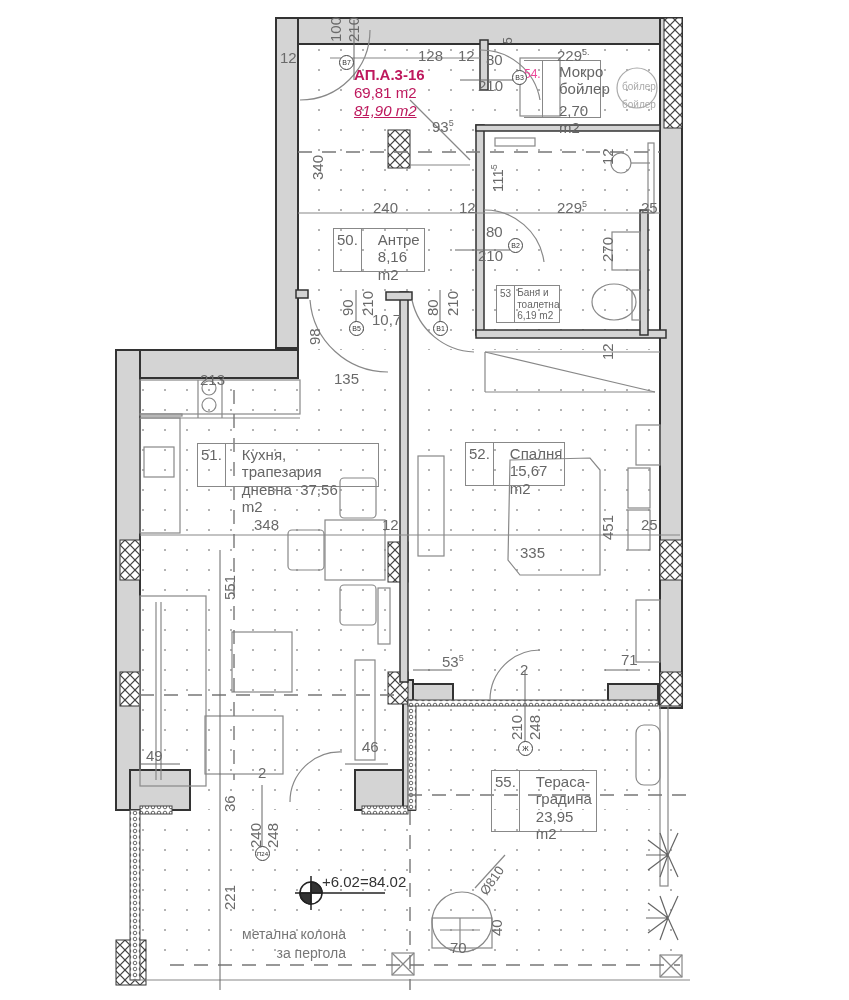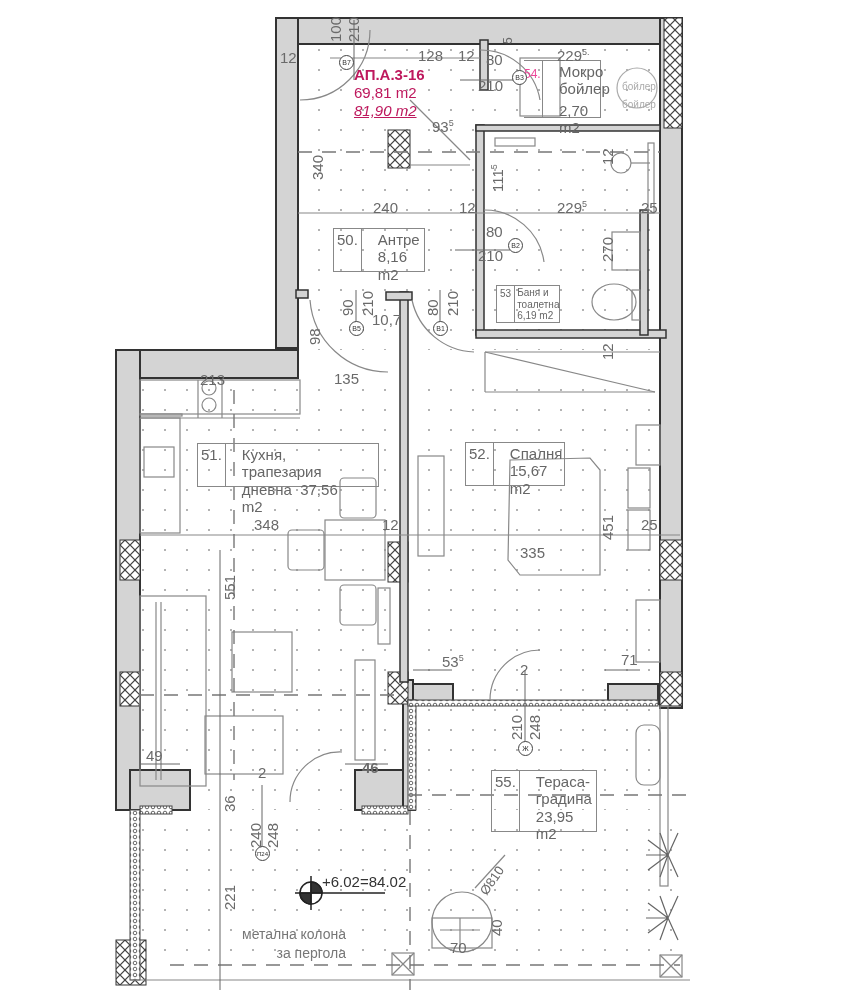--- a/index.html
+++ b/index.html
@@ -317,21 +317,21 @@
 <span class="lbl dim" style="left:200px;top:372px;">213</span>
 <span class="lbl dim" style="left:254px;top:517px;">348</span>
 <span class="lbl dim" style="left:382px;top:517px;">12</span>
 <span class="lbl dim" style="left:520px;top:517px;margin-top:28px;">335</span>
 <span class="lbl dimv" style="left:600px;top:540px;">451</span>
 <span class="lbl dim" style="left:641px;top:517px;">25</span>
 <span class="lbl dimv" style="left:222px;top:600px;">551</span>
 <span class="lbl dim" style="left:416px;top:654px;margin-left:26px;"><span>53</span><sup style="font-size:9px">5</sup></span>
 <span class="lbl dim" style="left:621px;top:652px;">71</span>
 <span class="lbl dim" style="left:146px;top:748px;">49</span>
-<span class="lbl dim" style="left:362px;top:760px;font-weight:bold;">46</span>
+<span class="lbl dim" style="left:362px;top:739px;">46</span>
 <span class="lbl dimv" style="left:222px;top:812px;">36</span>
 <span class="lbl dimv" style="left:222px;top:910px;">221</span>
 <span class="lbl dim" style="left:476px;top:874px;transform:rotate(-55deg);font-size:13px;">Ø810</span>
 <span class="lbl dim" style="left:450px;top:940px;">70</span>
 <span class="lbl dimv" style="left:489px;top:936px;">40</span>
 
 <span class="lbl" style="left:322px;top:874px;font-size:15px;color:#333;">+6.02=84.02</span>
 
 <div class="note" style="left:242px;top:925px;text-align:right;line-height:1.35;">
   <div>метална колона</div>

